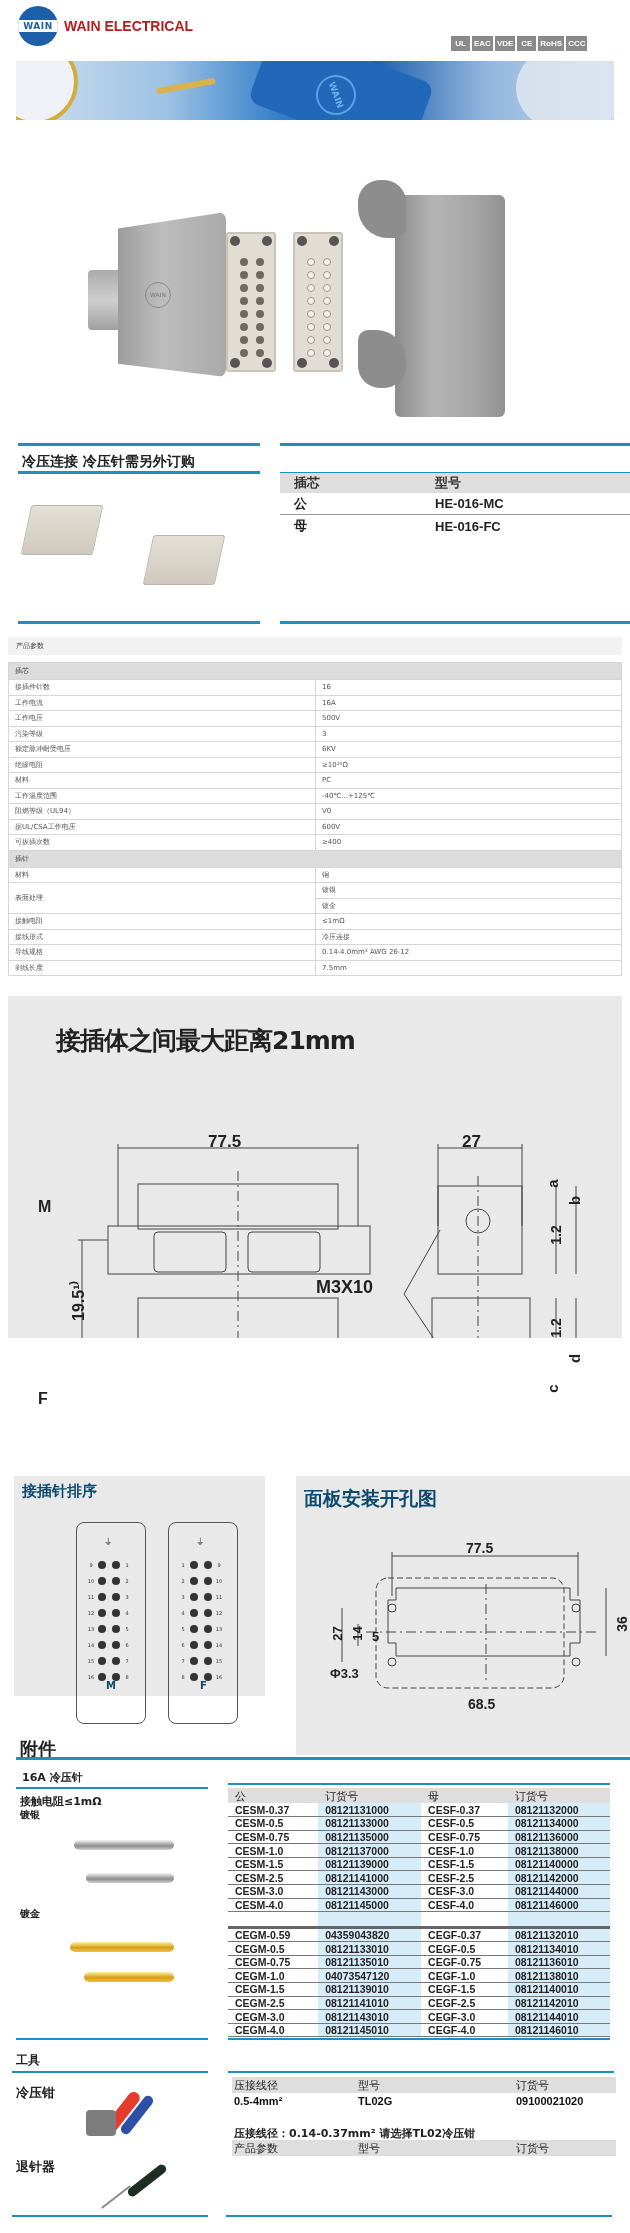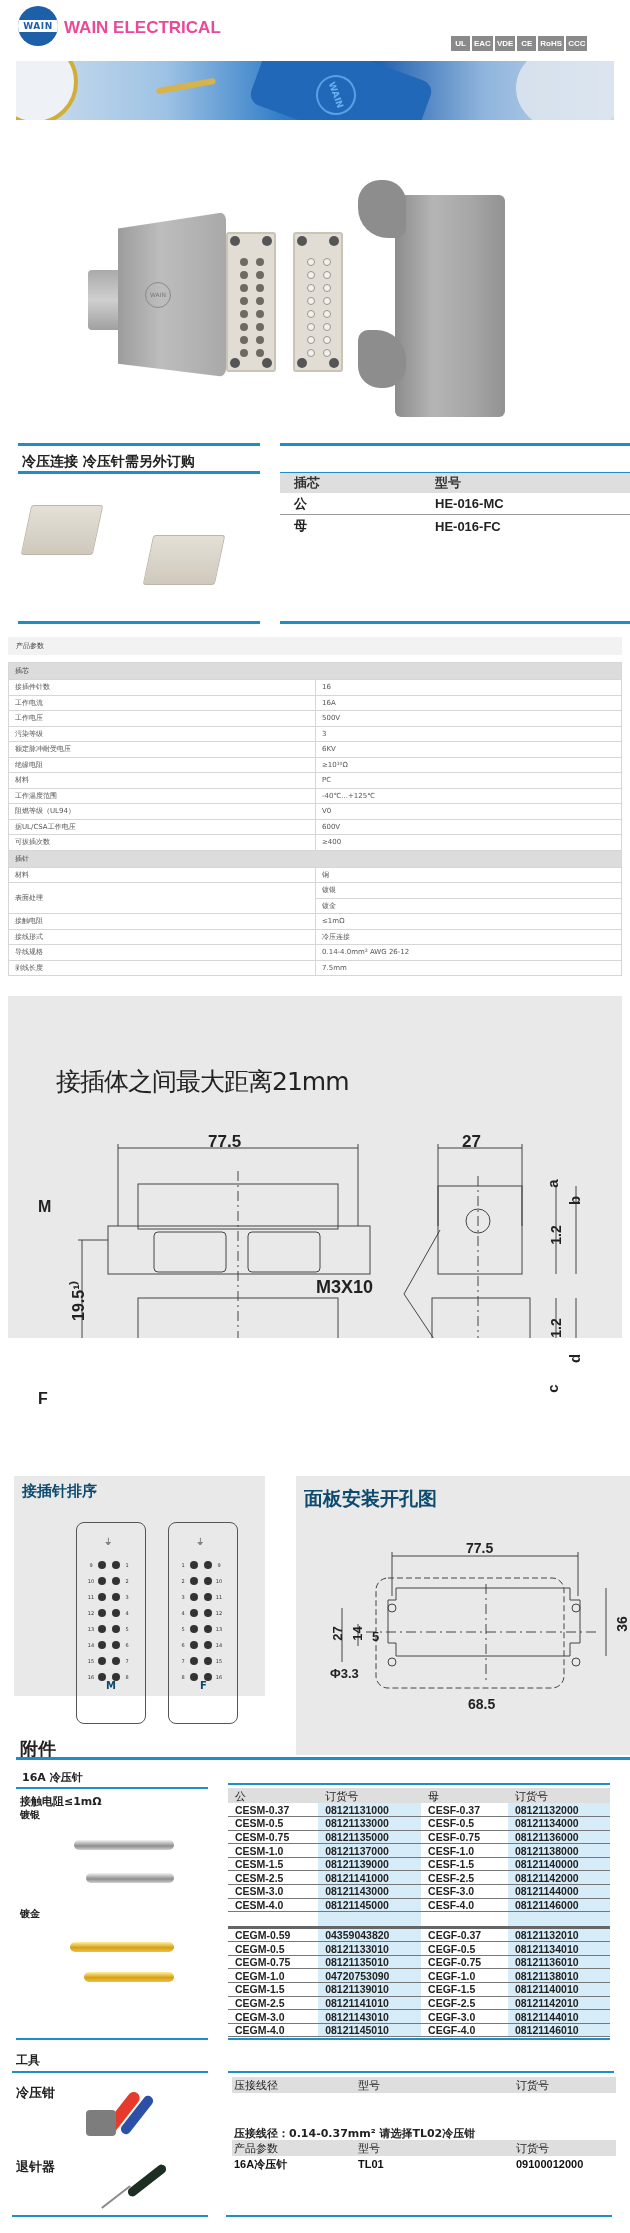--- a/index.html
+++ b/index.html
@@ -2,21 +2,21 @@
 <html><head>
 <meta charset="utf-8">
 <style>
   * { box-sizing: border-box; margin: 0; padding: 0; }
   body { width: 630px; height: 2233px; background: #ffffff; font-family: "DejaVu Sans", sans-serif; color: #222; position: relative; overflow: hidden; }
   .abs { position: absolute; }
 
   
   .logo-circle { left: 18px; top: 6px; width: 40px; height: 40px; border-radius: 50%; background: #1d5fa8; overflow: hidden; }
   .logo-band { position: absolute; left: 0; top: 14px; width: 40px; height: 12px; background: #ffffff; color: #1d5fa8; font-size: 9px; font-weight: bold; text-align: center; line-height: 12px; letter-spacing: 0.5px; }
-  .brand { left: 64px; top: 18px; font-family: "Liberation Sans", sans-serif; font-weight: bold; font-size: 17px; color: #ec4899; }
+  .brand { left: 64px; top: 18px; font-family: "Liberation Sans", sans-serif; font-weight: bold; font-size: 14px; color: #b91c1c; }
   .certs { left: 451px; top: 36px; display: flex; gap: 2px; }
   .cert { height: 15px; min-width: 19px; padding: 0 2px; background: #8a8a8a; color: #fff; font-size: 8px; font-weight: bold; line-height: 15px; text-align: center; font-family: "Liberation Sans", sans-serif; }
 
   
   .banner { left: 16px; top: 61px; width: 598px; height: 59px; background: linear-gradient(90deg, #cfe0ef 0%, #9ec2e4 25%, #2f7cc7 45%, #1e5fae 60%, #8fb4dc 78%, #c8dcef 100%); overflow: hidden; }
   .dial { left: -24px; top: -22px; width: 86px; height: 86px; border-radius: 50%; border: 4px solid #d1ad3a; background: #eef2f6; }
   .dial2 { left: 500px; top: -18px; width: 110px; height: 90px; border-radius: 50%; background: #dfe6ee; opacity: 0.85; }
   .bconn { left: 240px; top: -8px; width: 170px; height: 80px; background: #2268b8; border-radius: 12px; transform: rotate(20deg); }
   .bconn-logo { left: 300px; top: 14px; width: 40px; height: 40px; border-radius: 50%; border: 2px solid #5aa0e6; color: #6ab0f0; font-size: 9px; font-weight: bold; text-align: center; line-height: 36px; transform: rotate(70deg); }
   .bpin { left: 140px; top: 22px; width: 60px; height: 6px; background: #d8b24a; transform: rotate(-10deg); border-radius: 3px; }
@@ -50,21 +50,21 @@
 
   
   .param-caption { left: 8px; top: 637px; width: 614px; height: 18px; background: #f2f2f2; font-size: 7px; color: #444; padding-left: 8px; line-height: 18px; }
   .param-table { left: 8px; top: 662px; width: 614px; border-collapse: collapse; font-size: 7px; color: #555; }
   .param-table td { border: 1px solid #d6d6d6; height: 15.5px; padding-left: 6px; }
   .param-table tr.group td { background: #dcdcdc; color: #444; height: 17px; }
   .param-table td.k { width: 307px; }
 
   
   .draw { left: 8px; top: 996px; width: 614px; height: 342px; background: #e9e9e9; }
-  .draw-title { left: 56px; top: 1024px; font-size: 25px; font-weight: normal; color: #222; letter-spacing: -1px; margin-top: 41px; }
+  .draw-title { left: 56px; top: 1024px; font-size: 25px; font-weight: bold; color: #222; letter-spacing: -1px; }
   .dimtxt { font-family: "Liberation Sans", sans-serif; font-weight: bold; color: #222; position: absolute; }
   .vtext { transform: rotate(-90deg); transform-origin: center; }
 
   
   .pinpanel { left: 14px; top: 1476px; width: 251px; height: 220px; background: #e9e9e9; }
   .cutpanel { left: 272px; top: 1476px; width: 340px; height: 279px; background: #e9e9e9; margin-left: 24px; }
   .ptitle { font-weight: bold; color: #0c4a6e; position: absolute; }
   .faceplate { position: absolute; width: 70px; height: 202px; border: 1.5px solid #555; border-radius: 8px; }
   .fp-row { position: absolute; display: flex; align-items: center; font-size: 5px; color: #333; }
   .fp-dot { width: 8px; height: 8px; border-radius: 50%; background: #333; margin: 0 3px; }
@@ -574,21 +574,21 @@
         <td class="blue">08121134010</td>
       </tr>
   <tr>
         <td>CEGM-0.75</td>
         <td class="blue">08121135010</td>
         <td>CEGF-0.75</td>
         <td class="blue">08121136010</td>
       </tr>
   <tr>
         <td>CEGM-1.0</td>
-        <td class="blue">04720753090</td>
+        <td class="blue">04073547120</td>
         <td>CEGF-1.0</td>
         <td class="blue">08121138010</td>
       </tr>
   <tr>
         <td>CEGM-1.5</td>
         <td class="blue">08121139010</td>
         <td>CEGF-1.5</td>
         <td class="blue">08121140010</td>
       </tr>
   <tr>
@@ -628,29 +628,29 @@
 <div class="abs" style="left:96px;top:2162px;width:80px;height:50px">
   <div style="position:absolute;left:28px;top:14px;width:46px;height:9px;background:#1d2e22;border-radius:5px;transform:rotate(-38deg)"></div>
   <div style="position:absolute;left:2px;top:34px;width:36px;height:2px;background:#8a8a8a;transform:rotate(-38deg)"></div>
 </div>
 
 <div class="tool-table" style="top:2077px">
   <div class="tt-head">
     <div class="tc1">压接线径</div>
     <div class="tc2">型号</div>
     <div class="tc3">订货号</div>
+  </div>
+  <div class="tt-row">
+    <div class="tc1">0.5-4mm²</div>
+    <div class="tc2">TL02G</div>
+    <div class="tc3">09100021020</div>
   </div>
 </div>
 <div class="abs note" style="top:2126px">压接线径：0.14-0.37mm² 请选择TL02冷压钳</div>
 <div class="tool-table" style="top:2140px">
   <div class="tt-head">
     <div class="tc1">产品参数</div>
     <div class="tc2">型号</div>
     <div class="tc3">订货号</div>
   </div>
-  <div class="tt-row">
-    <div class="tc1">16A冷压针</div>
-    <div class="tc2">TL01</div>
-    <div class="tc3">09100012000</div>
-  </div>
 </div>
 <div class="abs hr-blue" style="left:12px;top:2215px;width:196px;height:2px"></div>
 <div class="abs hr-blue" style="left:226px;top:2215px;width:386px;height:2px"></div>
 
 </body></html>

